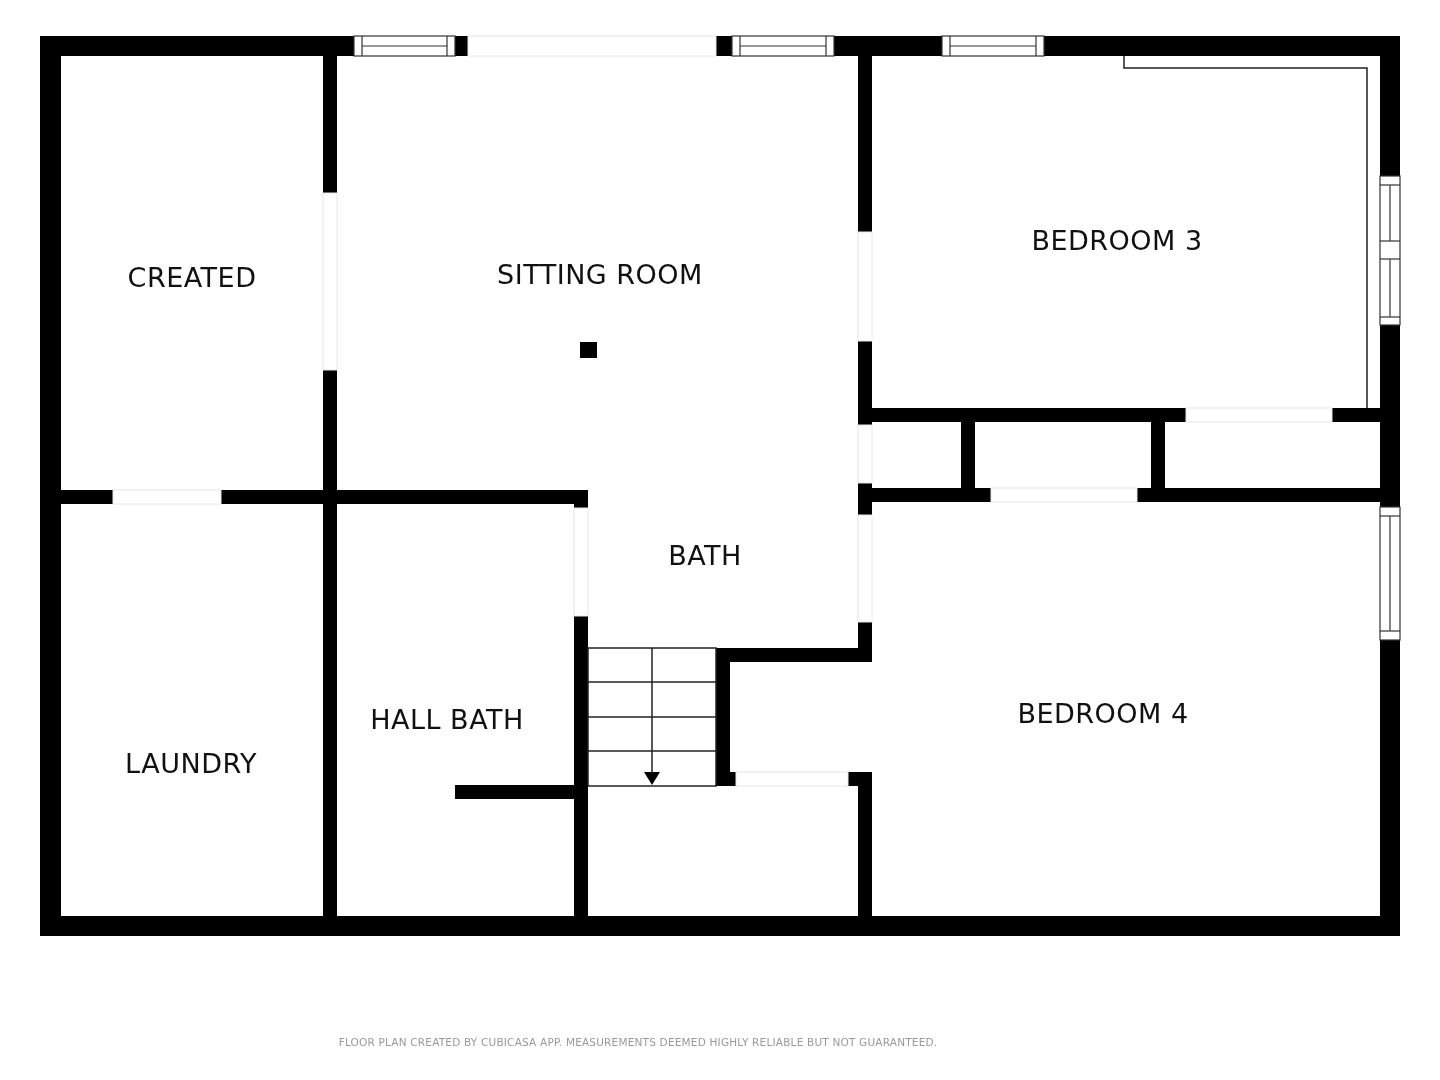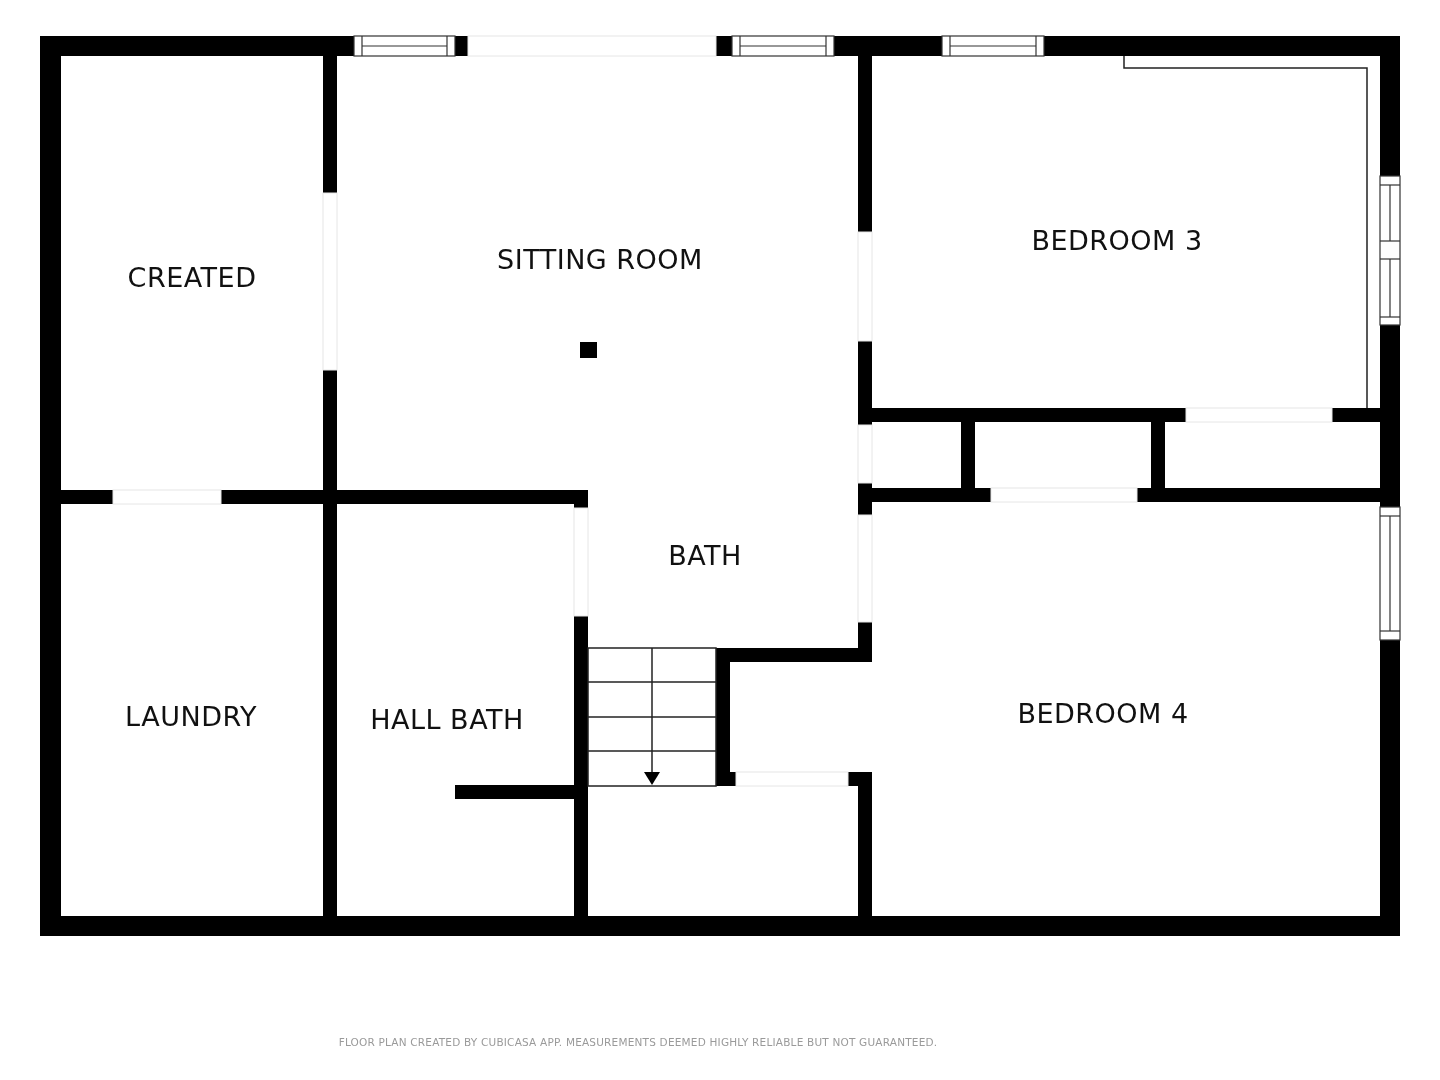--- a/index.html
+++ b/index.html
@@ -122,20 +122,20 @@
     <rect x="588" y="648" width="128" height="138"></rect>
     <line x1="588" y1="682" x2="716" y2="682"></line>
     <line x1="588" y1="717" x2="716" y2="717"></line>
     <line x1="588" y1="751" x2="716" y2="751"></line>
     <line x1="652" y1="648" x2="652" y2="772"></line>
     <polygon points="644,772 660,772 652,785" fill="#000" stroke="none"></polygon>
   </g>
 </svg>
 
 <div class="label" style="left:192px;top:262px;">CREATED</div>
-<div class="label" style="left:600px;top:244px;">SITTING ROOM</div>
+<div class="label" style="left:600px;top:259px;">SITTING ROOM</div>
 <div class="label" style="left:1117px;top:225px;">BEDROOM 3</div>
 <div class="label" style="left:705px;top:540px;">BATH</div>
-<div class="label" style="left:191px;top:701px;">LAUNDRY</div>
+<div class="label" style="left:191px;top:748px;">LAUNDRY</div>
 <div class="label" style="left:447px;top:704px;">HALL BATH</div>
 <div class="label" style="left:1103px;top:698px;">BEDROOM 4</div>
 
 <div class="footer">FLOOR PLAN CREATED BY CUBICASA APP. MEASUREMENTS DEEMED HIGHLY RELIABLE BUT NOT GUARANTEED.</div>
 
 </body></html>

